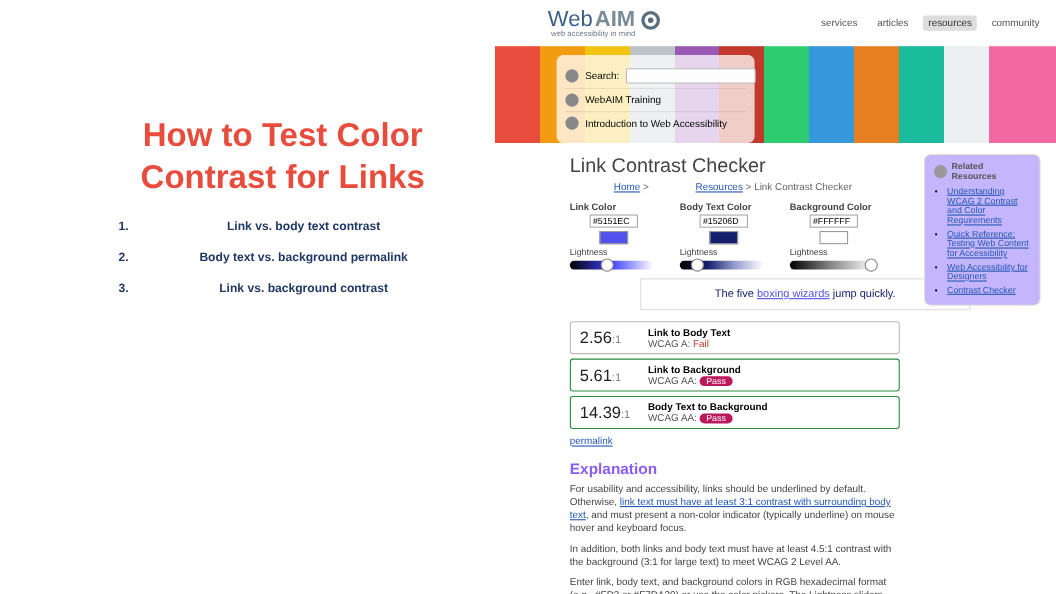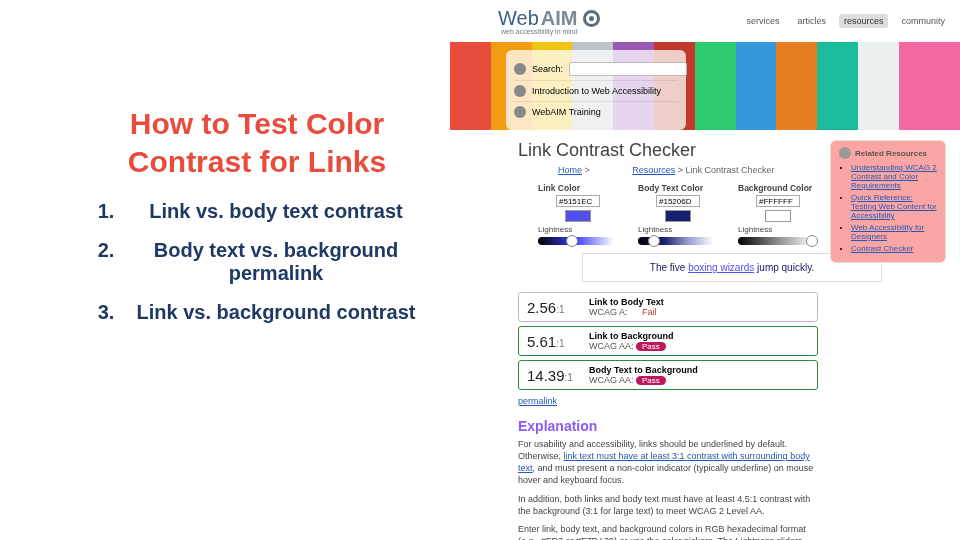--- a/index.html
+++ b/index.html
@@ -23,21 +23,21 @@
     font-weight: 700;
     color: #e84c3d;
     line-height: 1.25;
   }
   .slide-list {
     margin-top: 20px;
     list-style: decimal;
     padding-left: 38px;
   }
   .slide-list li {
-    font-size: 20px;
+    font-size: 11px;
     font-weight: 700;
     color: #1f3864;
     margin-bottom: 16px;
   }
   .arrows {
     position: absolute;
     left: 452px;
     top: 312px;
   }
   .arrow {
@@ -159,22 +159,22 @@
   .wa-breadcrumb {
     font-size: 9px;
     color: #666;
     margin-bottom: 8px;
   }
   .wa-breadcrumb a { color: #2458b3; text-decoration: underline; margin-left: 40px; }
 
   .wa-sidebar {
     position: absolute;
     right: 14px; top: 10px;
-    width: 116px;
-    background: #fca5a5;
+    width: 106px;
+    background: #c4b5fd;
     border: 1px solid #e6e1d5;
     border-radius: 6px;
     padding: 6px 8px;
     font-size: 8px;
   }
   .wa-sidebar-title {
     color: #555; font-weight: 700;
     display: flex; align-items: center; gap: 4px;
     margin-bottom: 4px;
   }
@@ -182,21 +182,20 @@
     content: ""; display: inline-block;
     width: 12px; height: 12px; background: #999; border-radius: 50%;
   }
   .wa-sidebar ul { list-style: disc; padding-left: 12px; }
   .wa-sidebar li { margin-bottom: 3px; }
   .wa-sidebar a { color: #2458b3; text-decoration: underline; }
 
   .wa-colorboxes {
     display: flex; gap: 20px; width: 280px;
     margin-bottom: 4px;
-    margin-left: 20px;
   }
   .cbox { width: 86px; font-size: 8px; color: #444; }
   .cbox-label { font-weight: 700; margin-bottom: 2px; font-size: 8.5px; }
   .cbox-row { display: flex; align-items: center; gap: 3px; margin-bottom: 3px; flex-direction: column;}
   .cbox-hex {
     width: 44px; height: 12px; font-size: 8px;
     border: 1px solid #aaa; padding: 0 2px; background:#fff;
   }
   .cbox-sw { width: 26px; height: 12px; border: 1px solid #999; }
   .cbox-light { font-size: 8px; margin-top: 2px; }
@@ -242,21 +241,21 @@
   .ratio { font-size: 15px; color: #222; min-width: 52px; }
   .ratio .one { font-size: 10px; color: #777; }
   .rinfo { flex: 1; }
   .rinfo .rtitle { font-weight: 700; }
   .rinfo .rline { color: #555; }
   .badge {
     display: inline-block;
     background: #be185d; color:#fff;
     border-radius: 8px; padding: 0 6px; font-size: 8px;
   }
-  .failtxt { color: #c0392b; margin-left: 12px; }
+  .failtxt { color: #c0392b; }
 
   .wa-perma { font-size: 9px; margin-top: 6px; }
   .wa-perma a { color: #2458b3; text-decoration: underline; }
   .wa-expl-h { color: #8b5cf6; font-size: 14px; margin-top: 12px; margin-bottom: 4px; }
   .wa-expl-p { font-size: 9px; color: #444; line-height: 1.35; margin-bottom: 6px; width: 300px;}
   .wa-expl-p a { color: #2458b3; text-decoration: underline; }
 </style>
 </head>
 <body>
 
@@ -304,25 +303,25 @@
 
   <div class="wa-hero">
     <div class="wa-hero-overlay">
       <div class="hero-row">
         <span class="hero-icon"></span>
         <span>Search:</span>
         <input class="hero-input" style="">
       </div>
       <div class="hero-row">
         <span class="hero-icon"></span>
-        <span>Introduction to Web Accessibility</span>
+        <span>WebAIM Training</span>
       </div>
       <div class="hero-row">
         <span class="hero-icon"></span>
-        <span>WebAIM Training</span>
+        <span>Introduction to Web Accessibility</span>
       </div>
     </div>
   </div>
 
   <div class="wa-content">
     <h2 class="wa-h1">Link Contrast Checker</h2>
     <div class="wa-breadcrumb">
       <a>Home</a> &gt;
       <a>Resources</a> &gt;
       <span>Link Contrast Checker</span>

